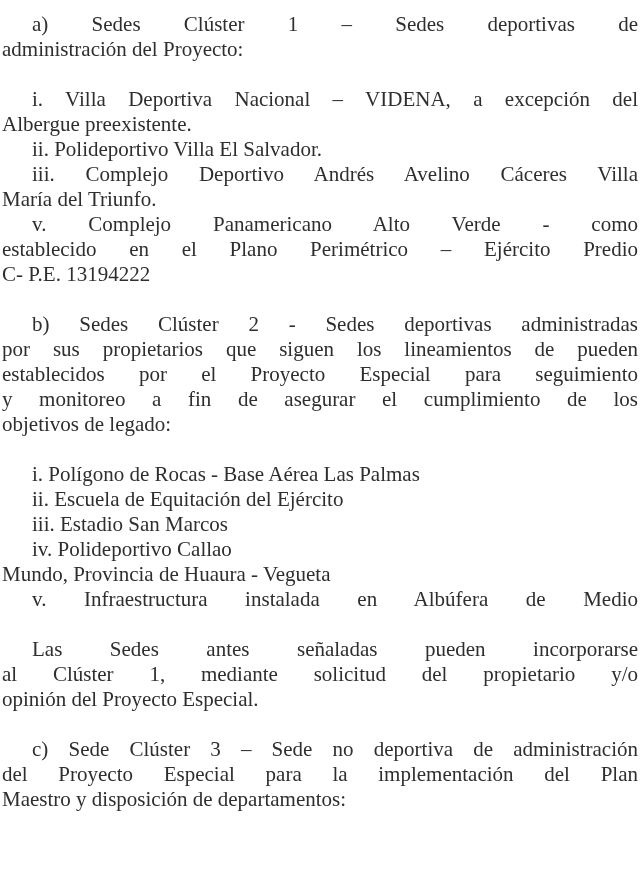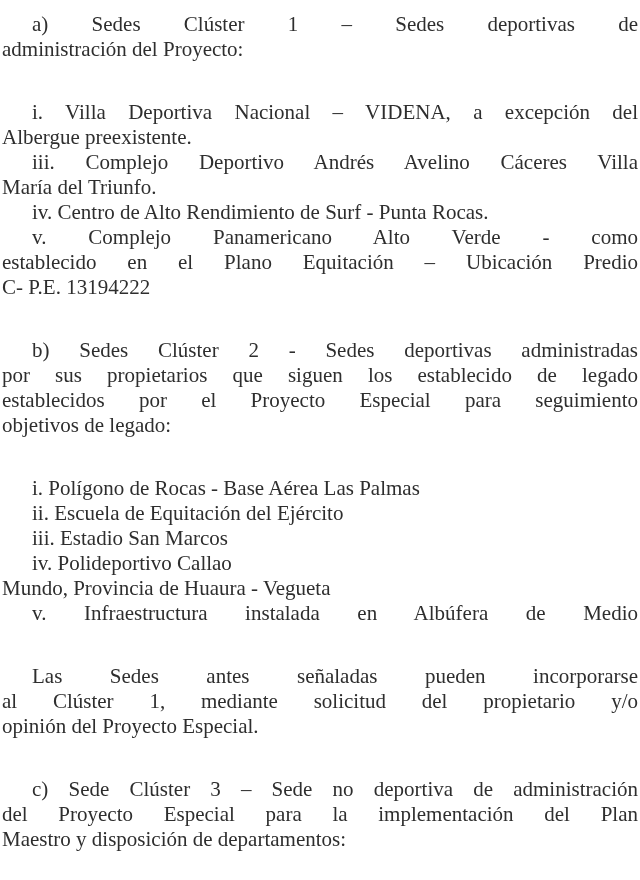--- a/index.html
+++ b/index.html
@@ -20,21 +20,21 @@
     font-family: Liberation Serif, serif;
     font-size: 21px;
     line-height: 25px;
     color: #2e2e2e;
     font-kerning: normal;
   }
   .para {
     margin: 0;
   }
   .para.gap {
-    margin-top: 38px;
+    margin-top: 25px;
   }
   .line {
     text-align: justify;
     text-align-last: justify;
     white-space: normal;
   }
   .line.last {
     text-align: right;
     text-align-last: left;
   }
@@ -48,35 +48,36 @@
 <div class="page" style="color: rgb(46, 46, 46);">
     <div class="para">
       <div class="line first">a) Sedes Clúster 1 – Sedes deportivas de</div>
       <div class="line last">administración del Proyecto:</div>
     </div>
     <div class="para gap">
       <div class="line first">i. Villa Deportiva Nacional – VIDENA, a excepción del</div>
       <div class="line last">Albergue preexistente.</div>
     </div>
     <div class="para">
+      <div class="line first last">ii. Polideportivo Villa El Salvador.</div>
+    </div>
+    <div class="para">
       <div class="line first">iii. Complejo Deportivo Andrés Avelino Cáceres Villa</div>
       <div class="line last">María del Triunfo.</div>
     </div>
     <div class="para">
-      <div class="line first last">iv. Centro de Alto Rendimiento de Surf - Punta Rocas.</div>
-    </div>
-    <div class="para">
       <div class="line first">v. Complejo Panamericano Alto Verde - como</div>
-      <div class="line">establecido en el Plano Equitación – Ubicación Predio</div>
+      <div class="line">establecido en el Plano Perimétrico – Ejército Predio</div>
       <div class="line last">C- P.E. 13194222</div>
     </div>
     <div class="para gap">
       <div class="line first">b) Sedes Clúster 2 - Sedes deportivas administradas</div>
-      <div class="line">por sus propietarios que siguen los establecido de legado</div>
+      <div class="line">por sus propietarios que siguen los lineamientos de pueden</div>
       <div class="line">establecidos por el Proyecto Especial para seguimiento</div>
+      <div class="line">y monitoreo a fin de asegurar el cumplimiento de los</div>
       <div class="line last">objetivos de legado:</div>
     </div>
     <div class="para gap">
       <div class="line first last">i. Polígono de Rocas - Base Aérea Las Palmas</div>
     </div>
     <div class="para">
       <div class="line first last">ii. Escuela de Equitación del Ejército</div>
     </div>
     <div class="para">
       <div class="line first last">iii. Estadio San Marcos</div>

